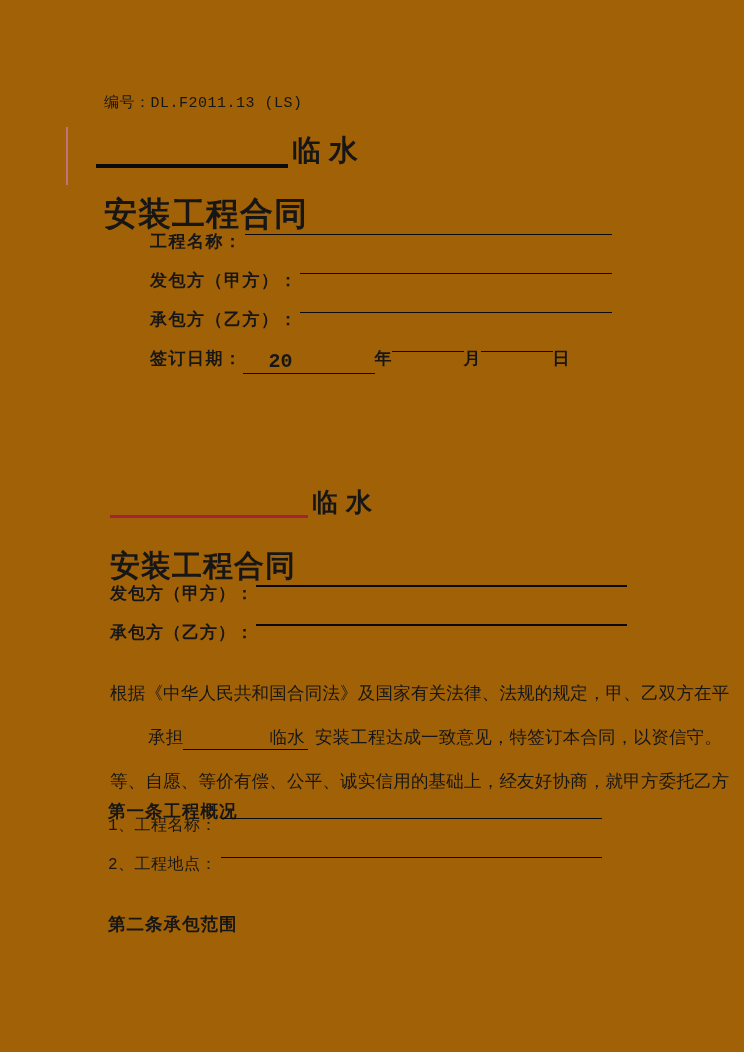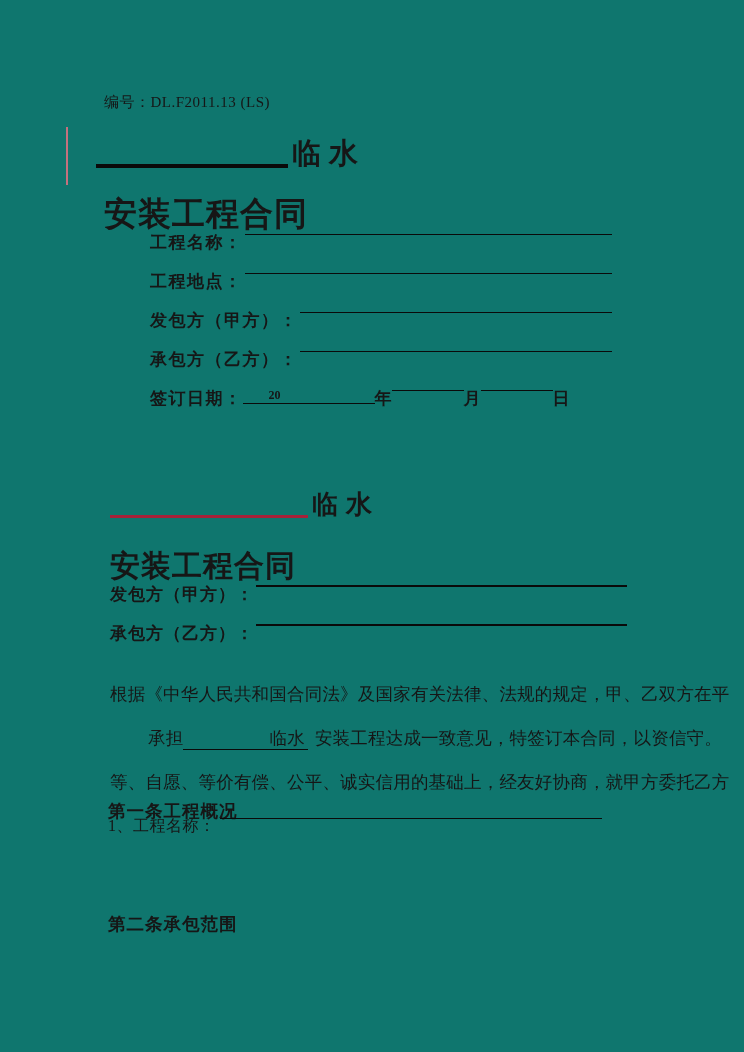--- a/index.html
+++ b/index.html
@@ -11,22 +11,23 @@
   * { margin: 0; padding: 0; box-sizing: border-box; }
   html, body { background: #ffffff; }
   body {
     font-family: "Liberation Serif", "DejaVu Serif", serif;
     color: var(--ink);
   }
   .page {
     position: relative;
     width: 744px;
     height: 1052px;
-    background: #0f766e;
+    background: #a16207;
     overflow: hidden;
+    font-family: Liberation Mono, monospace;
   }
   .margin-line {
     position: absolute;
     left: 66px;
     top: 127px;
     width: 2px;
     height: 58px;
     background: var(--margin-line);
   }
   .doc-number {
@@ -94,21 +95,21 @@
     letter-spacing: 1.5px;
   }
   .field-row .grow {
     flex: 1;
     border-bottom: 1.7px solid var(--line);
     height: 2px;
     margin-left: 2px;
   }
   .date-row .date-seg {
     border-bottom: 1.7px solid var(--line);
-    font-size: 12px;
+    font-size: 20px;
     font-weight: bold;
     line-height: 1.15;
   }
   .date-seg.seg1 { width: 132px; padding-left: 26px; }
   .date-seg.seg2 { width: 72px; height: 2px; }
   .date-seg.seg3 { width: 72px; height: 2px; }
   .date-unit {
     font-size: 17px;
     font-weight: bold;
     line-height: 1.15;
@@ -193,24 +194,20 @@
   <div class="heading-blank-row cover">
     <span class="blank blank-heading black"></span>
     <span class="heading-word">临水</span>
   </div>
 
   <div class="title title-1">安装工程合同</div>
 
   <div class="cover-fields">
     <div class="field-row">
       <span class="field-label">工程名称：</span>
-      <span class="blank grow"></span>
-    </div>
-    <div class="field-row">
-      <span class="field-label">工程地点：</span>
       <span class="blank grow"></span>
     </div>
     <div class="field-row">
       <span class="field-label">发包方（甲方）：</span>
       <span class="blank grow"></span>
     </div>
     <div class="field-row">
       <span class="field-label">承包方（乙方）：</span>
       <span class="blank grow"></span>
     </div>
@@ -251,17 +248,21 @@
     <div class="preamble-line">等、自愿、等价有偿、公平、诚实信用的基础上，经友好协商，就甲方委托乙方</div>
   </div>
 
   <div class="article-heading article-1">第一条工程概况</div>
 
   <div class="item-rows">
     <div class="item-row">
       <span class="item-label">1、工程名称：</span>
       <span class="blank grow"></span>
     </div>
+    <div class="item-row">
+      <span class="item-label">2、工程地点：</span>
+      <span class="blank grow"></span>
+    </div>
   </div>
 
   <div class="article-heading article-2">第二条承包范围</div>
 
 </div>
 
 </body></html>

